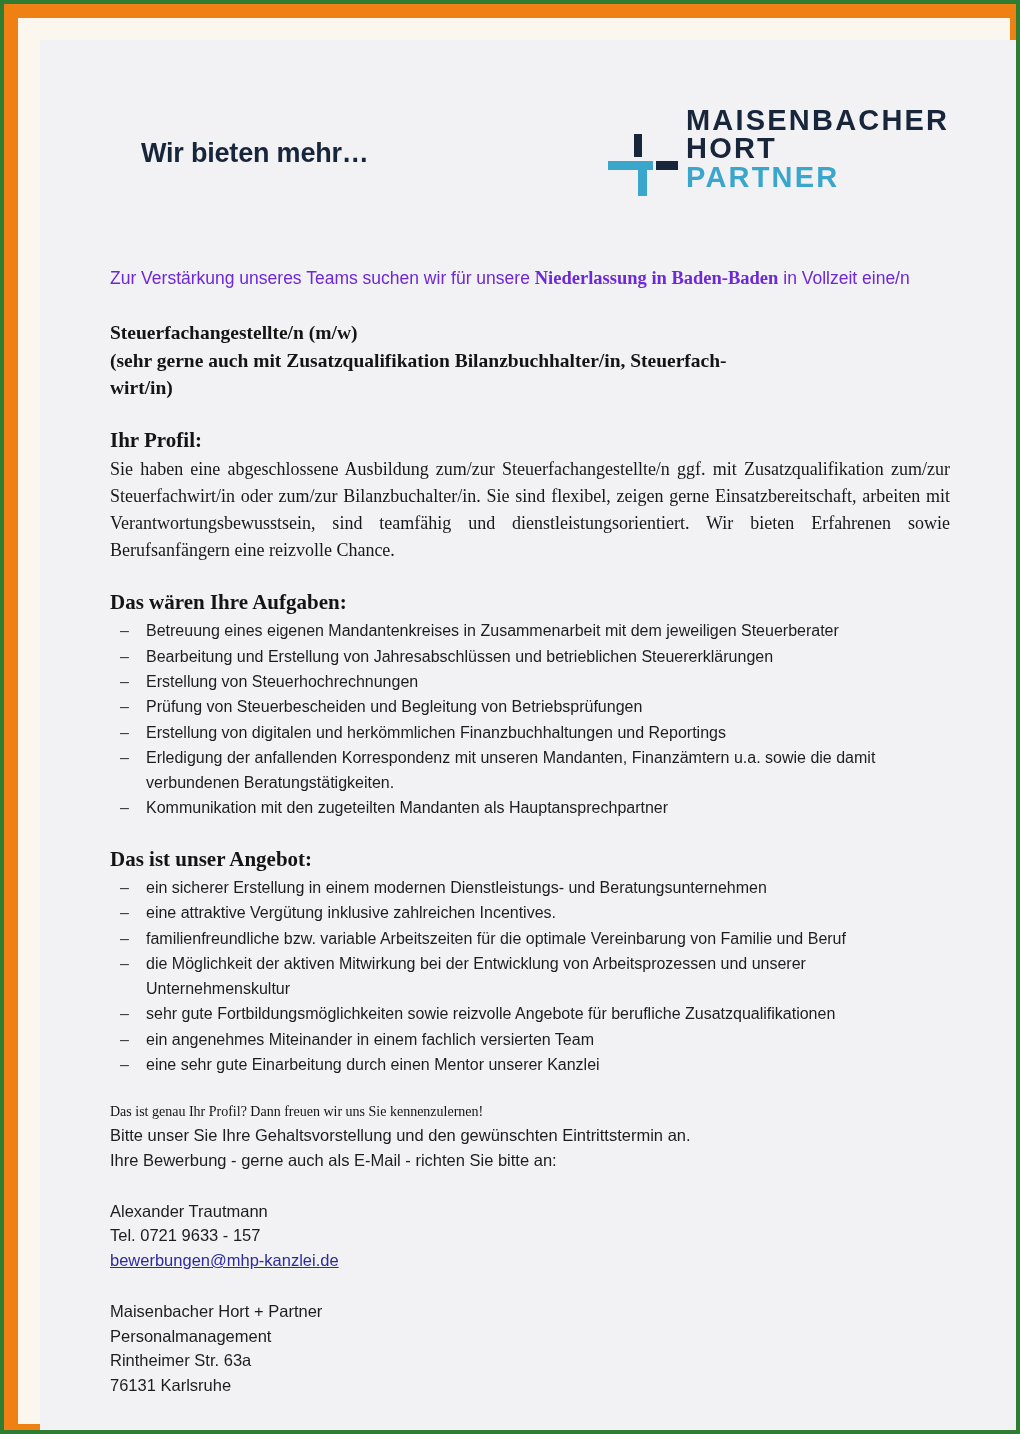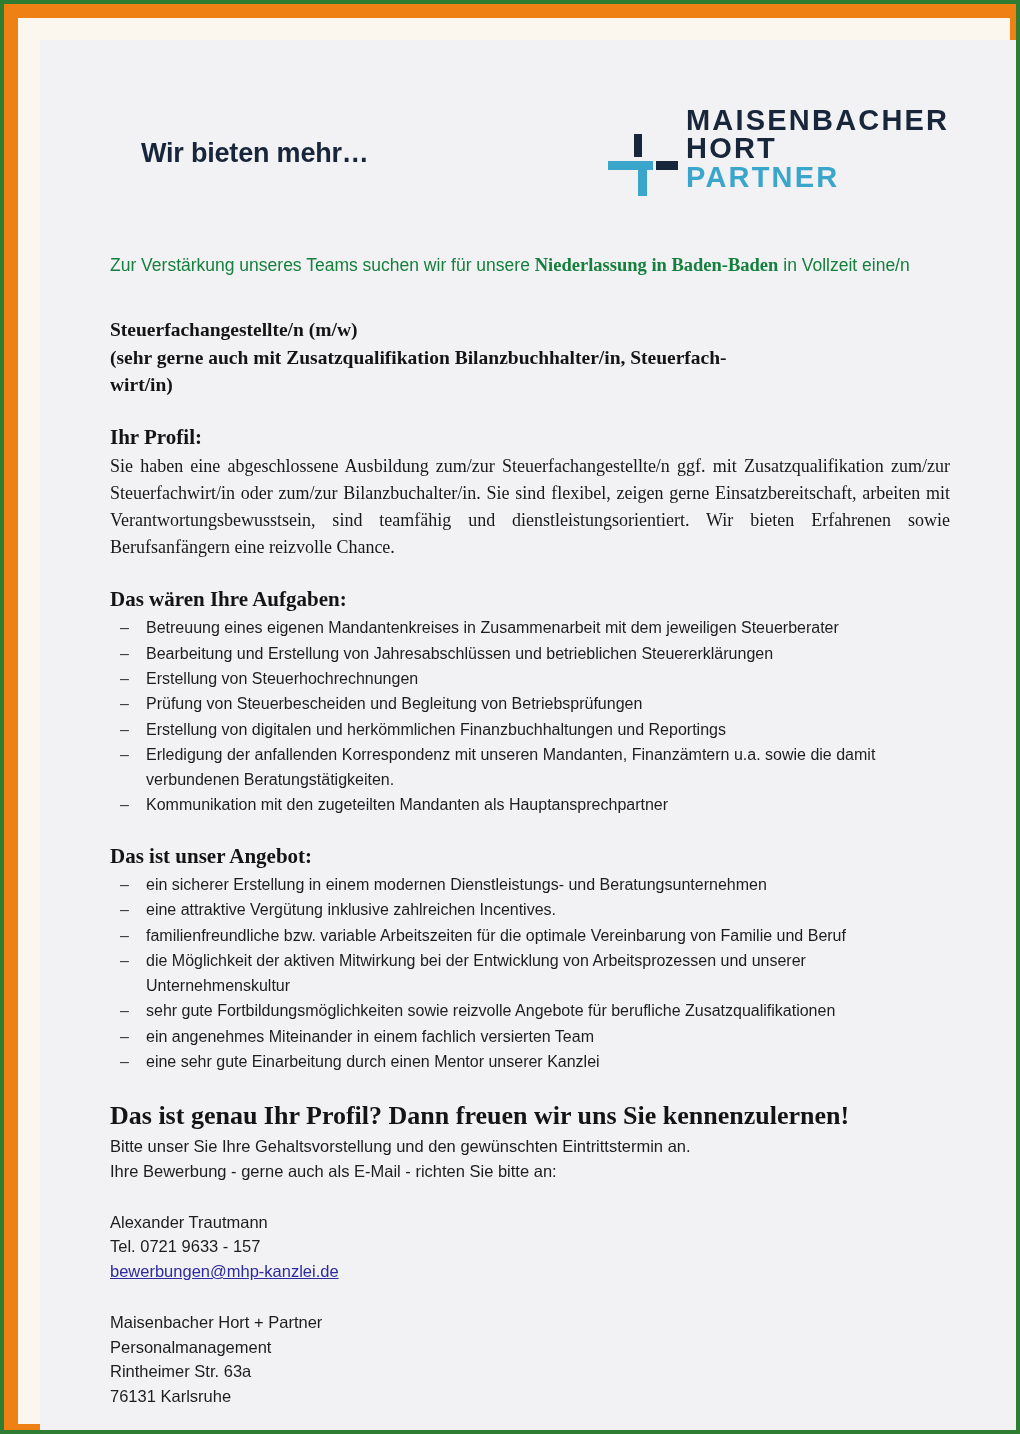--- a/index.html
+++ b/index.html
@@ -113,54 +113,54 @@
     font-family: "Liberation Sans", sans-serif;
     font-weight: bold;
     letter-spacing: 2.2px;
   }
   .lw1 { font-size: 29px; color: #17263a; }
   .lw2 { font-size: 29px; color: #17263a; }
   .lw3 { font-size: 29px; color: #3aa6cc; }
 
   
   .intro {
-    margin-top: 33px;
+    margin-top: 46px;
     font-family: "Liberation Sans", sans-serif;
     font-size: 17.5px;
     line-height: 1.62;
-    color: #15803d;
+    color: #6d28d9;
   }
   .intro b {
     font-family: "Liberation Serif", serif;
     font-weight: bold;
     font-size: 18.5px;
   }
 
   .job-title {
-    margin-top: 35px;
+    margin-top: 25px;
     font-family: "Liberation Serif", serif;
     font-weight: bold;
     font-size: 19.5px;
     line-height: 1.42;
     color: #141414;
   }
 
   .sec {
     margin-top: 26px;
   }
   .sec-head {
     font-family: "Liberation Serif", serif;
     font-size: 21px;
     font-weight: bold;
     color: #141414;
     margin-bottom: 3px;
   }
   .sec-head.strong {
-    font-weight: bold;
-    font-size: 26px;
+    font-weight: normal;
+    font-size: 14px;
   }
   .sec-body {
     font-family: "Liberation Serif", serif;
     font-size: 18px;
     line-height: 1.5;
     color: #181818;
     text-align: justify;
   }
 
   ul.dashlist {

